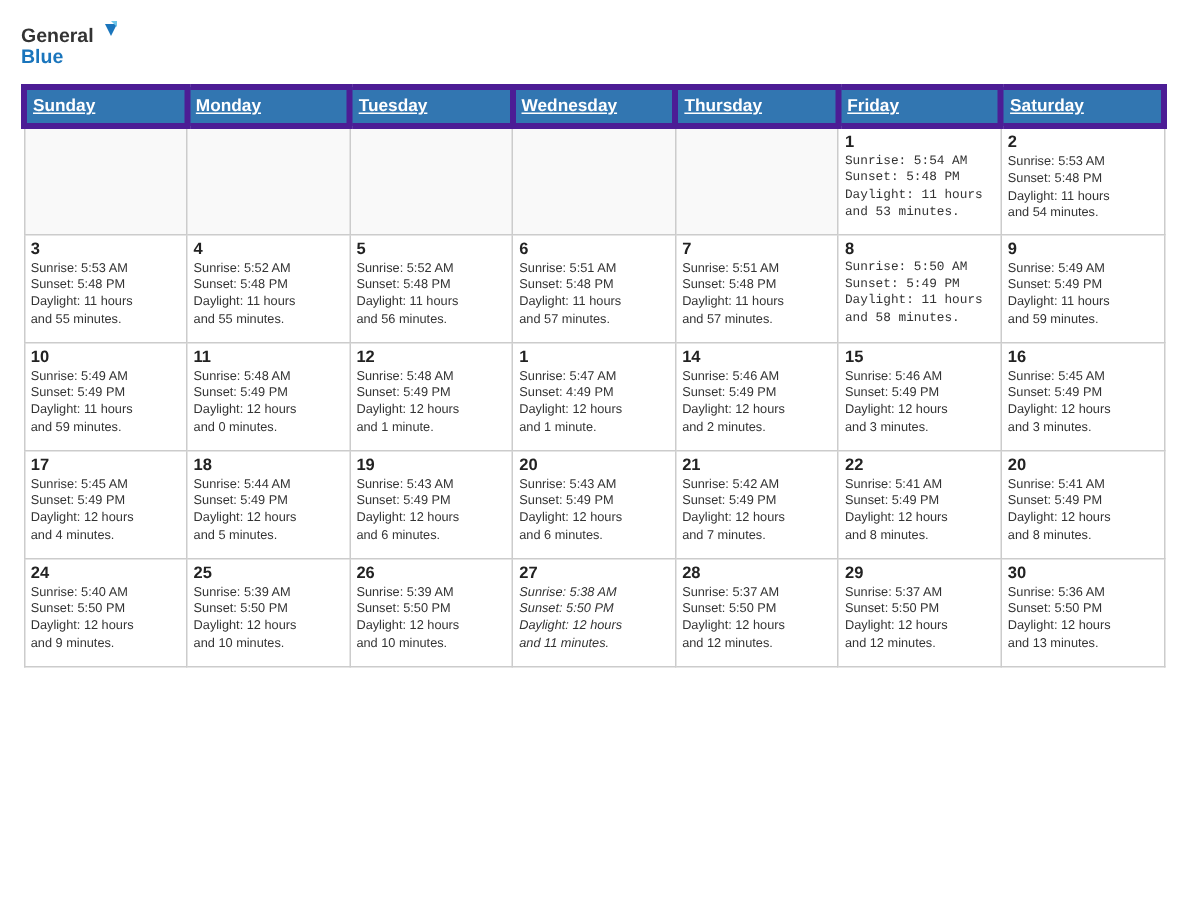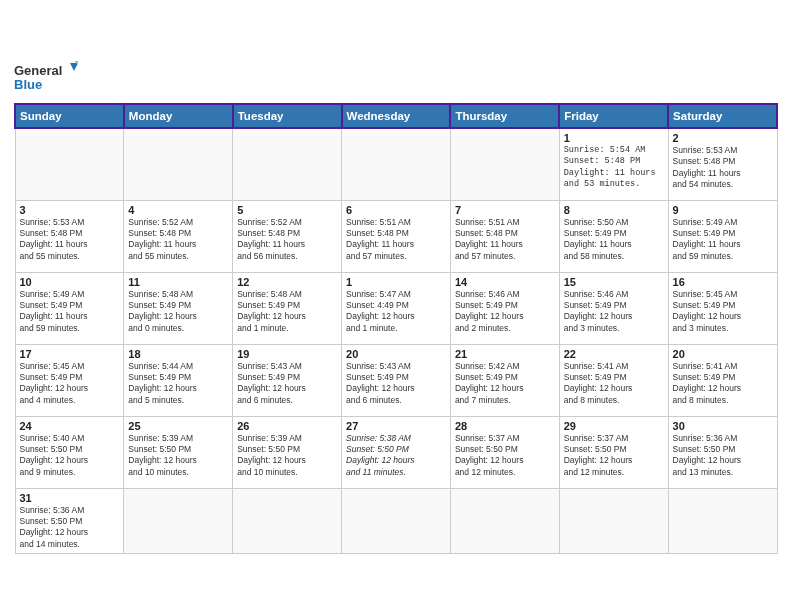--- a/index.html
+++ b/index.html
@@ -19,21 +19,20 @@
     .header-row {
       display: flex;
       justify-content: space-between;
       align-items: flex-start;
       margin-bottom: 6px;
     }
     .logo {
       display: flex;
       align-items: flex-start;
       gap: 4px;
-      margin-top: 47px;
     }
     .title-block {
       text-align: right;
     }
     .main-title {
       font-size: 32px;
       font-weight: bold;
       color: #222;
       line-height: 1.1;
     }
@@ -46,21 +45,22 @@
       border-collapse: collapse;
       table-layout: fixed;
     }
     thead tr th {
       background: #3276b1;
       color: white;
       font-size: 11.5px;
       font-weight: bold;
       padding: 5px 4px;
       text-align: left;
-      border: 2px solid #4c1d95;
+      border: 4px solid #4c1d95;
+      text-decoration: underline;
     }
     tbody tr td {
       border: 1px solid #ccc;
       vertical-align: top;
       padding: 3px 4px;
       font-size: 9px;
       color: #333;
       min-height: 72px;
       height: 72px;
       background: white;
@@ -169,21 +169,21 @@
           </td>
           <td>
             <span class="day-num">7</span>
             <div class="day-info" style="white-space: pre-line;">Sunrise: 5:51 AM
 Sunset: 5:48 PM
 Daylight: 11 hours
 and 57 minutes.</div>
           </td>
           <td>
             <span class="day-num">8</span>
-            <div class="day-info" style="white-space: pre-line;">Sunrise: 5:50 AM
+            <div class="day-info" style="white-space: pre-line; font-family: Liberation Mono, monospace;">Sunrise: 5:50 AM
 Sunset: 5:49 PM
 Daylight: 11 hours
 and 58 minutes.</div>
           </td>
           <td>
             <span class="day-num">9</span>
             <div class="day-info" style="white-space: pre-line;">Sunrise: 5:49 AM
 Sunset: 5:49 PM
 Daylight: 11 hours
 and 59 minutes.</div>
@@ -334,31 +334,16 @@
 Daylight: 12 hours
 and 12 minutes.</div>
           </td>
           <td>
             <span class="day-num">30</span>
             <div class="day-info" style="white-space: pre-line;">Sunrise: 5:36 AM
 Sunset: 5:50 PM
 Daylight: 12 hours
 and 13 minutes.</div>
           </td>
-        </tr>
-        <tr class="last-row">
-          <td>
-            <span class="day-num">31</span>
-            <div class="day-info" style="white-space: pre-line;">Sunrise: 5:36 AM
-Sunset: 5:50 PM
-Daylight: 12 hours
-and 14 minutes.</div>
-          </td>
-          <td class="empty"></td>
-          <td class="empty"></td>
-          <td class="empty"></td>
-          <td class="empty"></td>
-          <td class="empty"></td>
-          <td class="empty"></td>
         </tr>
       </tbody>
   </table>
 </div>
 
 </body></html>

